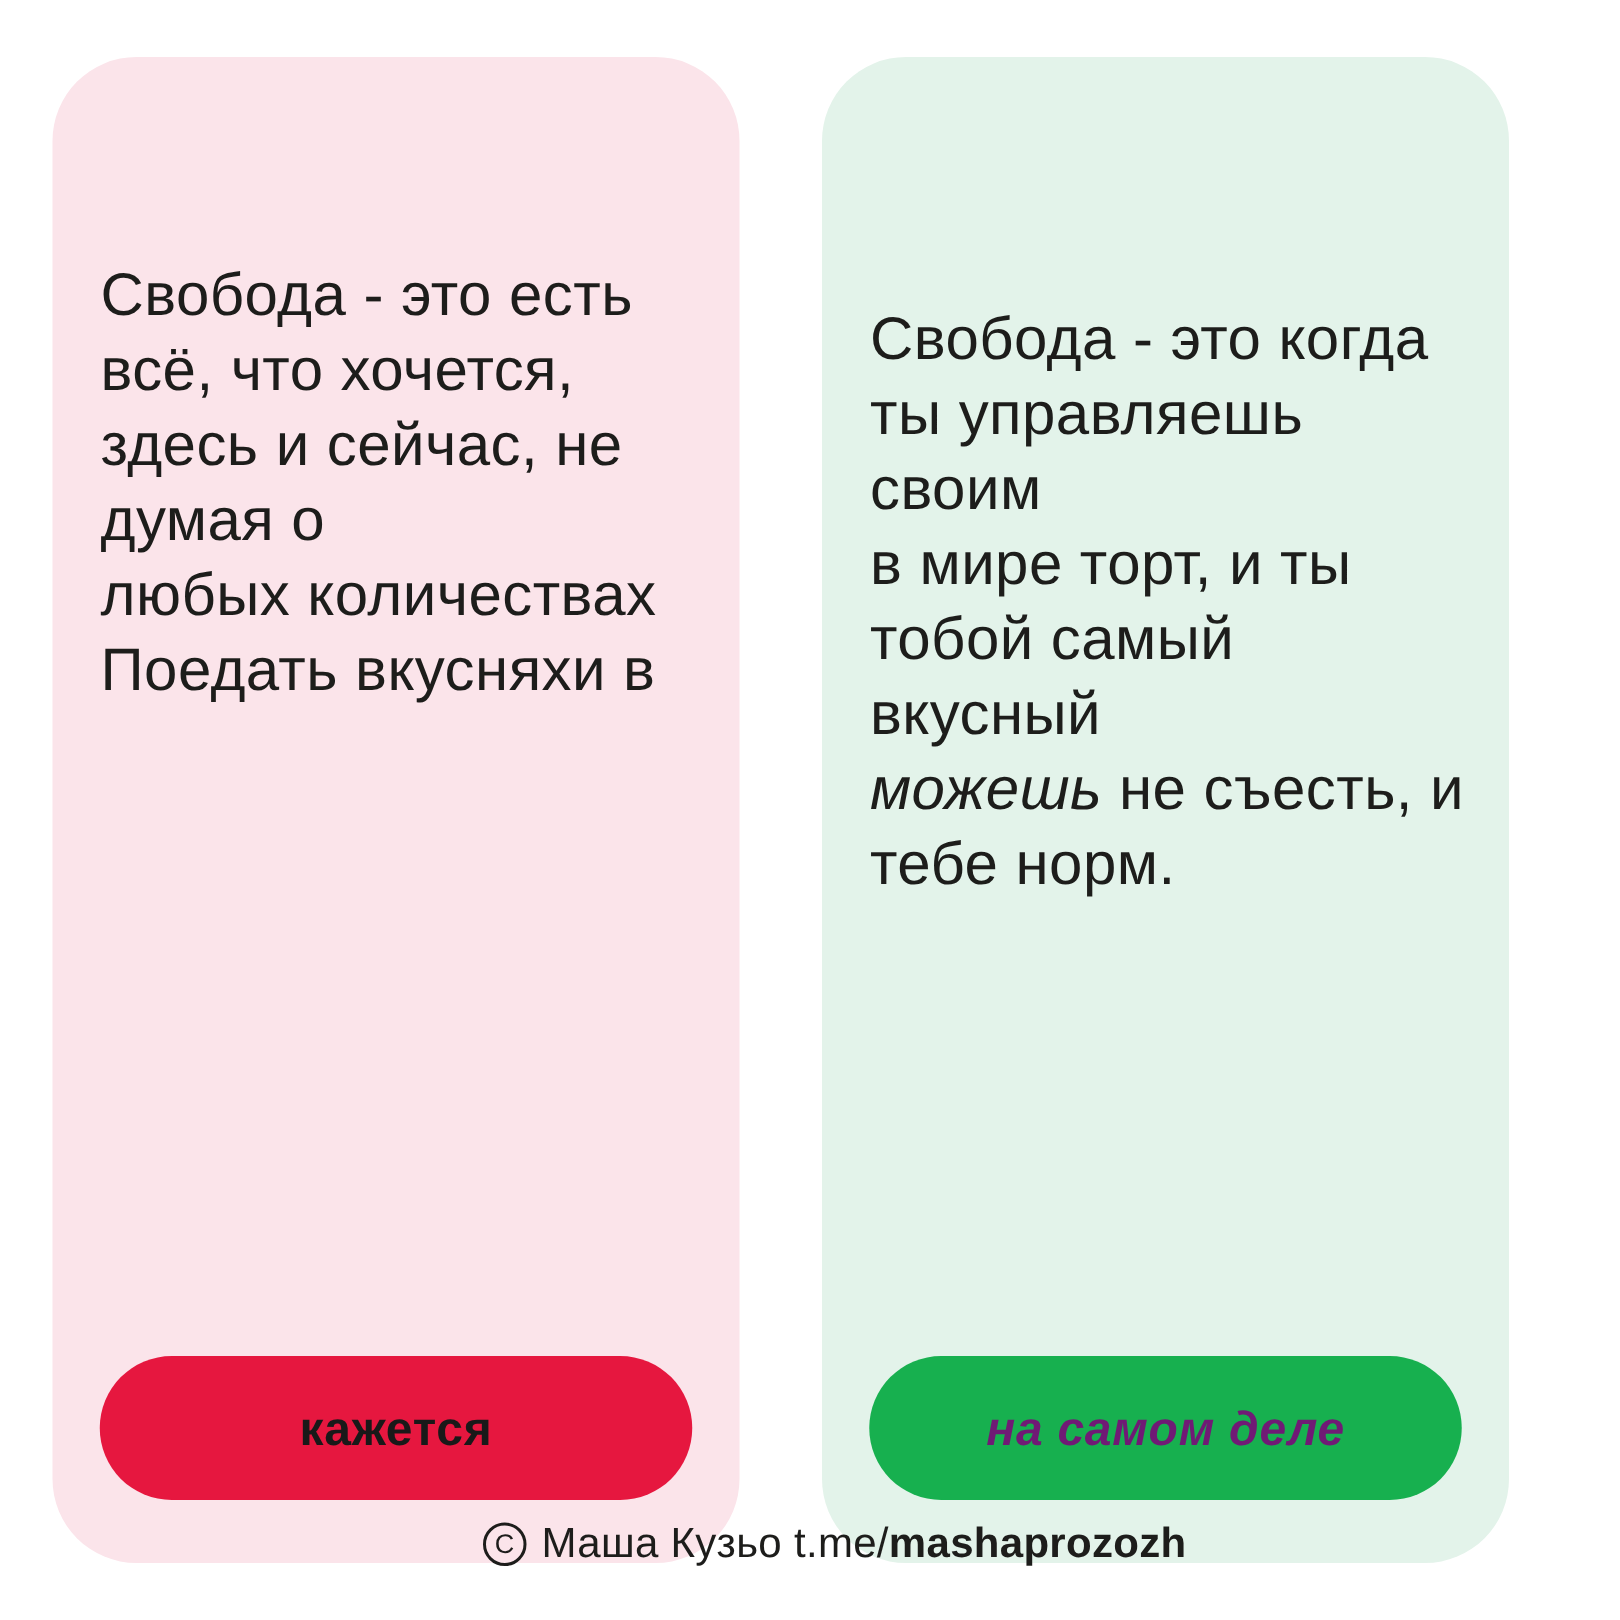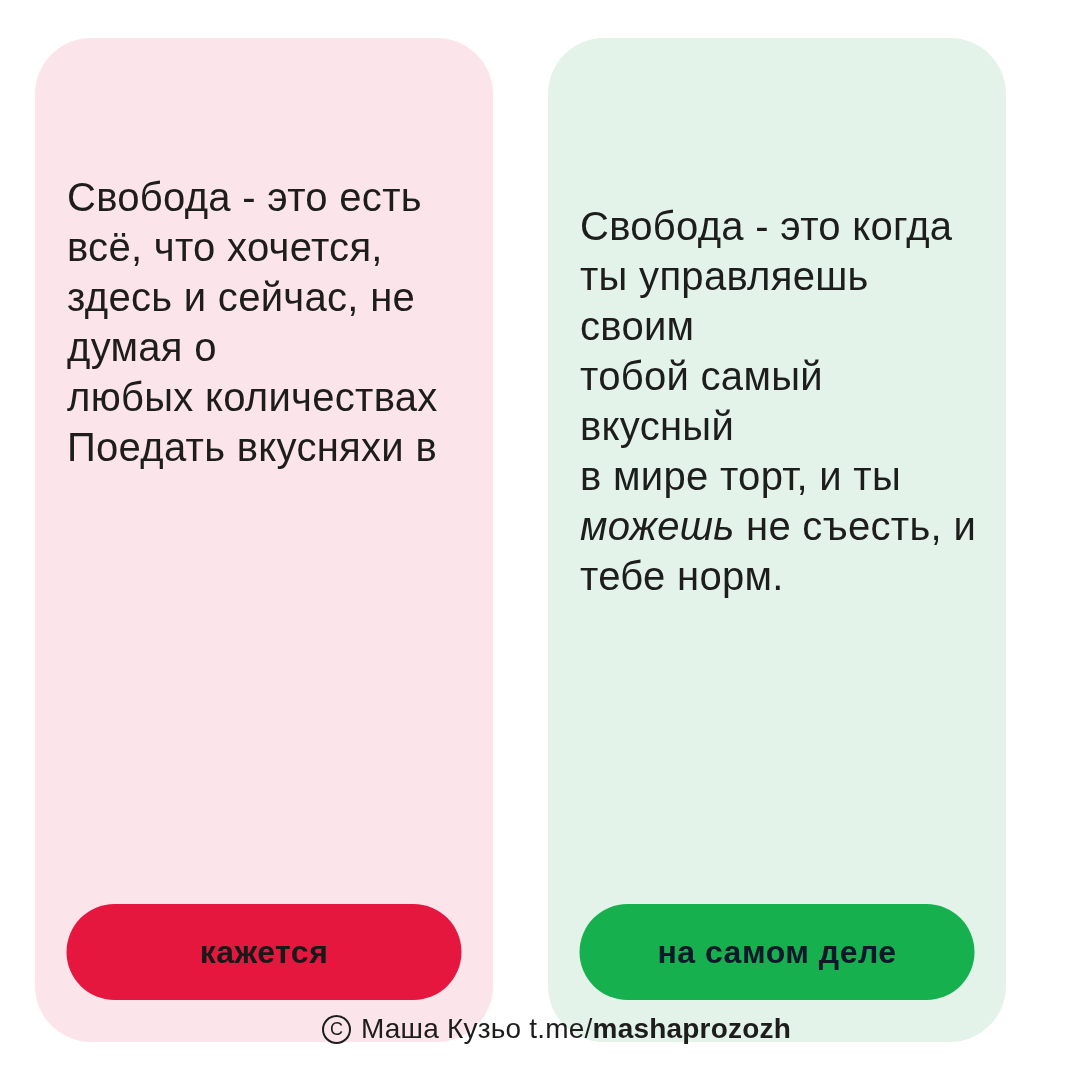--- a/index.html
+++ b/index.html
@@ -96,26 +96,26 @@
         <div class="line"><span>любых количествах</span></div>
         <div class="line"><span>Поедать вкусняхи в</span></div>
       </div>
     <button class="pill" style="background: rgb(230, 23, 63); color: rgb(25, 25, 25);">кажется</button>
   </div>
 
   <div class="card card-actually" style="background: rgb(227, 243, 234);">
     <div class="card-text" style="color: rgb(29, 29, 27); margin-top: 29px;">
         <div class="line"><span>Свобода - это когда</span></div>
         <div class="line"><span>ты управляешь своим</span></div>
+        <div class="line"><span>в мире торт, и ты</span></div>
         <div class="line"><span>тобой самый вкусный</span></div>
-        <div class="line"><span>в мире торт, и ты</span></div>
         <div class="line"><em>можешь</em><span> не съесть, и</span></div>
         <div class="line"><span>тебе норм.</span></div>
       </div>
-    <button class="pill" style="background: rgb(23, 176, 79); color: #0f172a;">на самом деле</button>
+    <button class="pill" style="background: rgb(23, 176, 79); color: #701a75; font-style: italic;">на самом деле</button>
   </div>
 
   <div class="footer" style="color: rgb(29, 29, 27);">
     <span class="c-icon">C</span>
     <span>
       <span class="credit-plain">Маша Кузьо t.me/</span><span class="credit-bold">mashaprozozh</span>
     </span>
   </div>
 
 </div>

